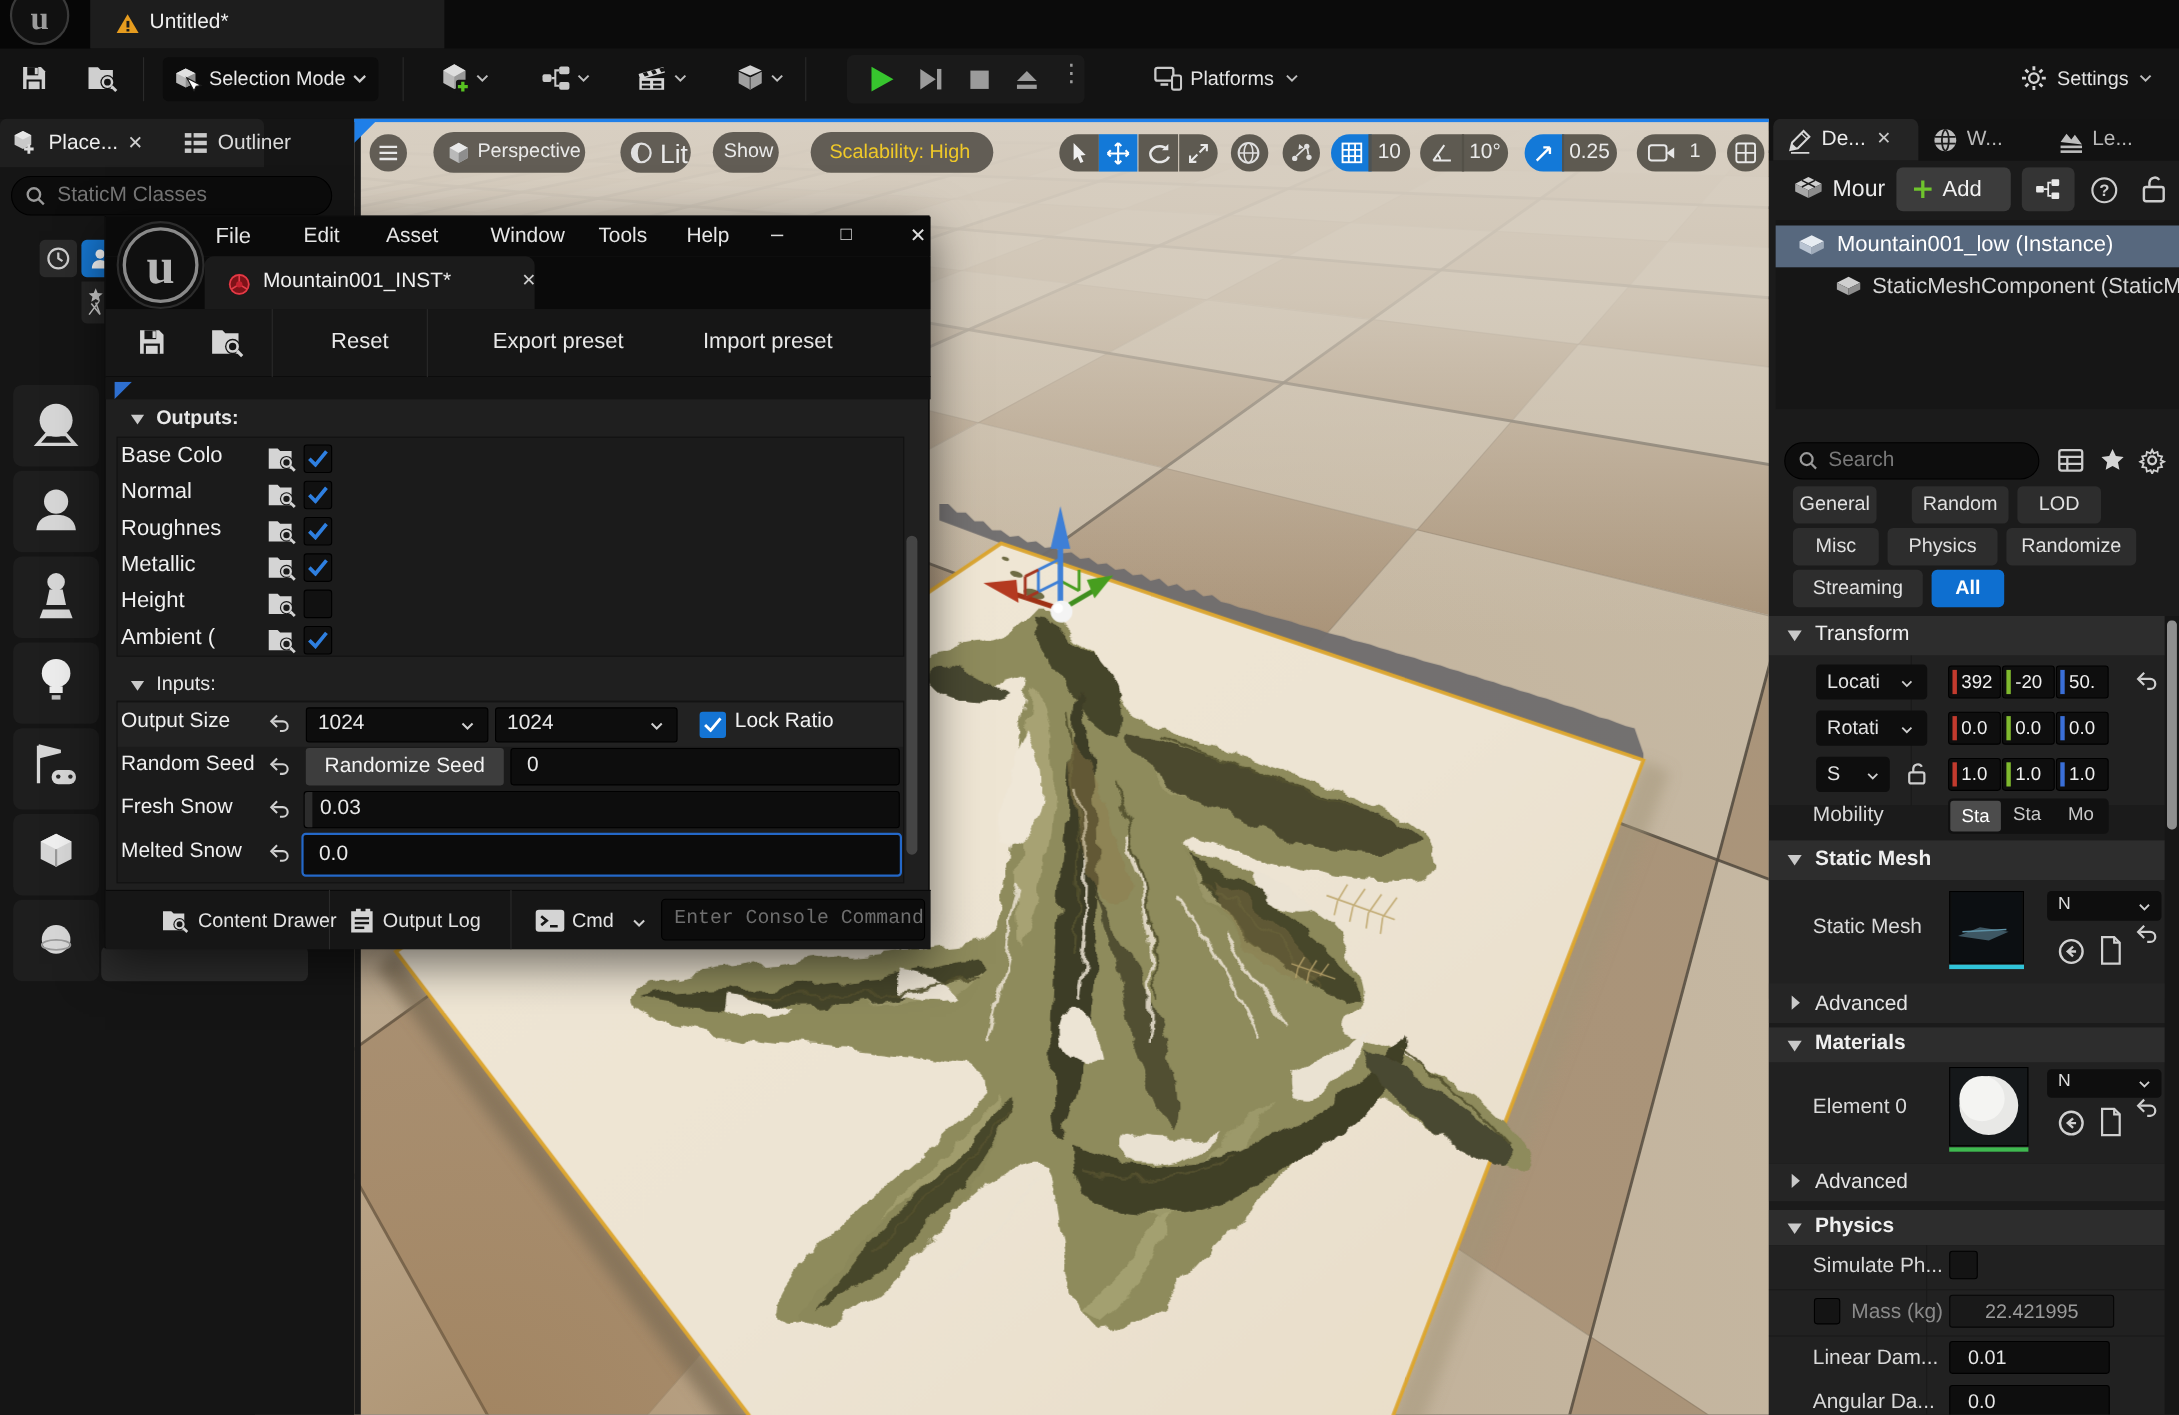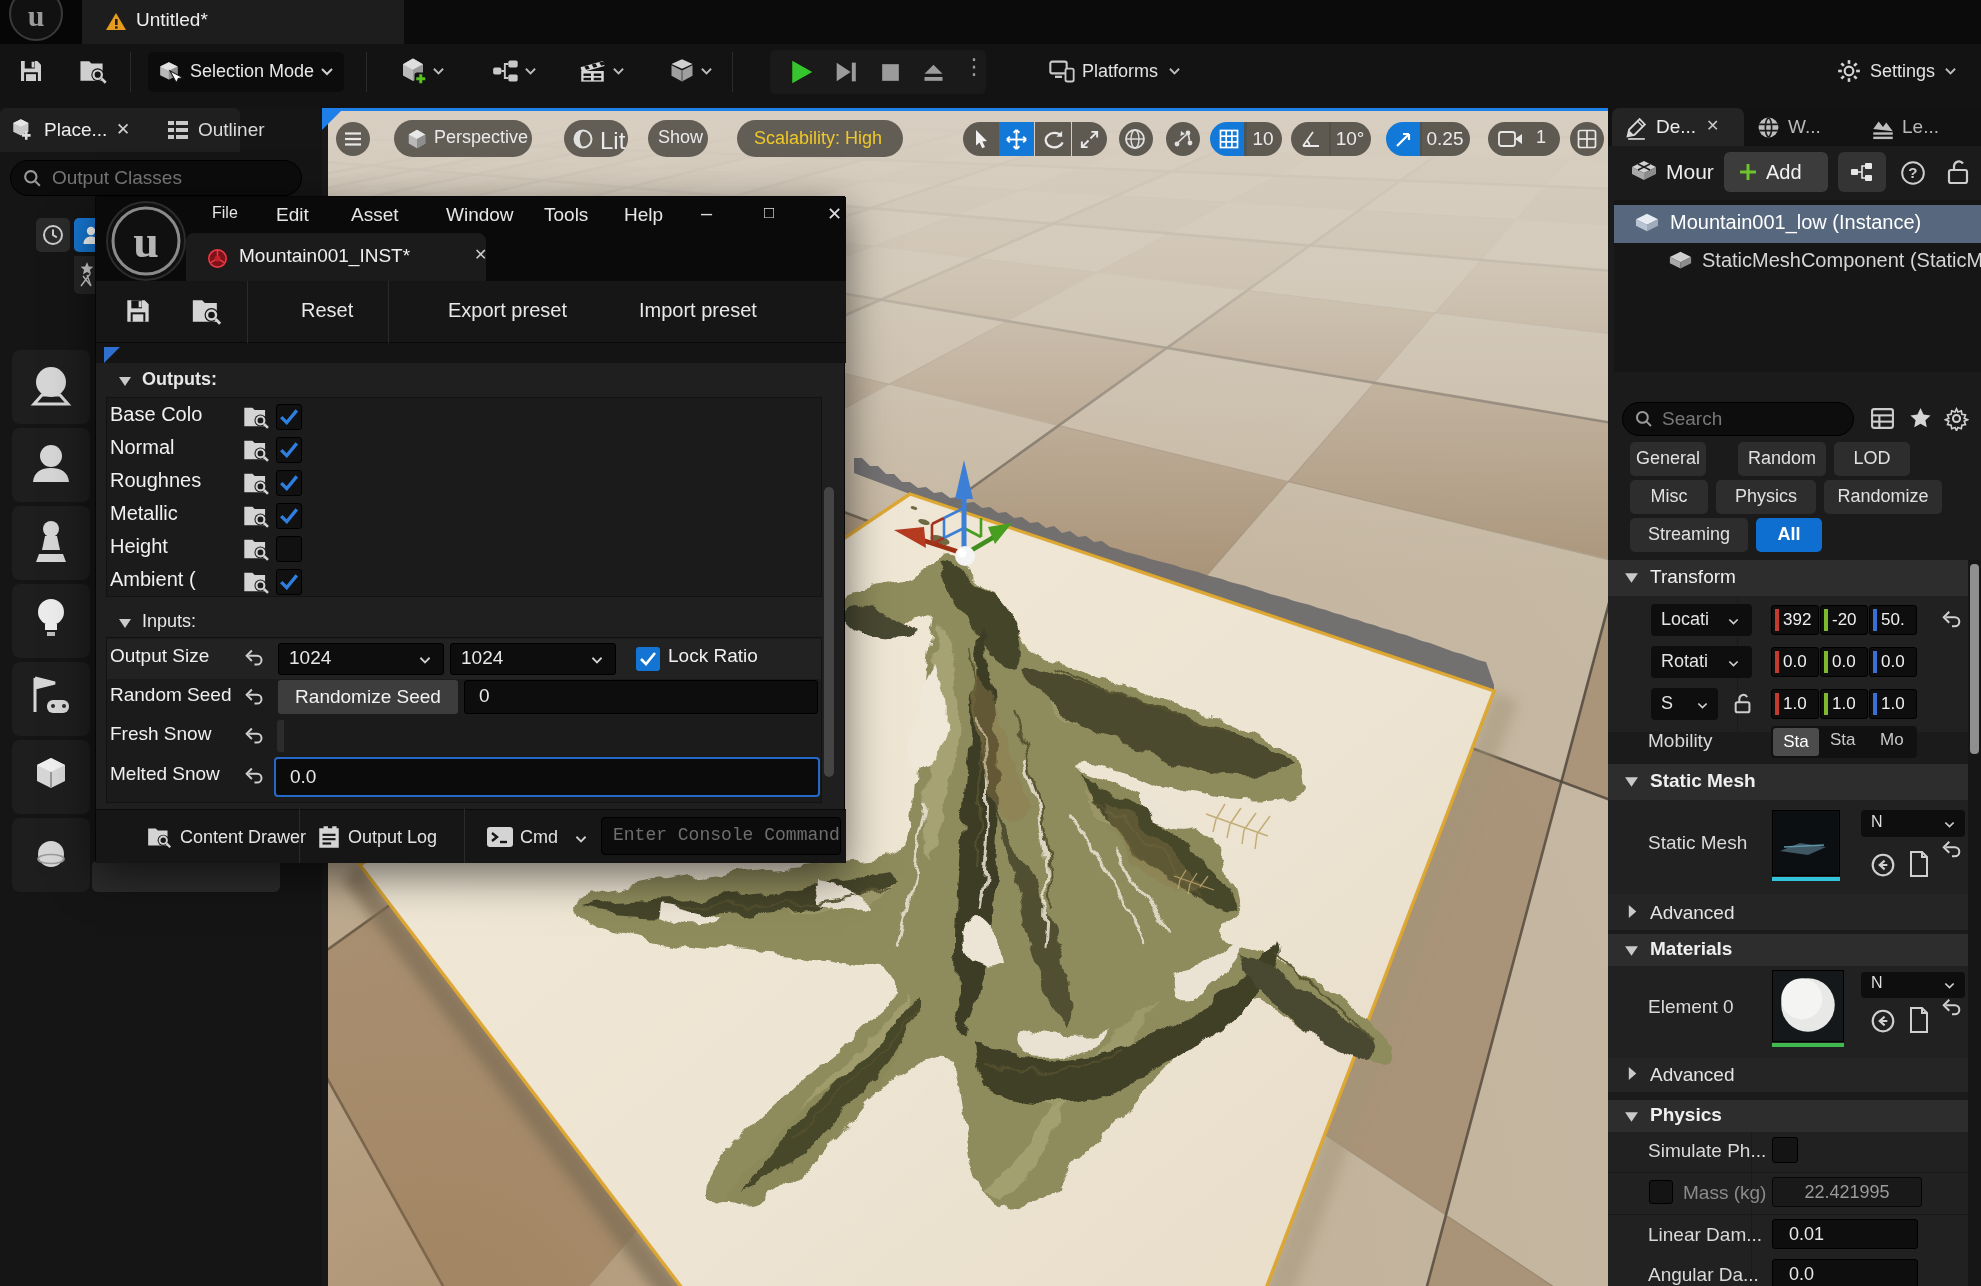--- a/index.html
+++ b/index.html
@@ -162,21 +162,21 @@
     <rect x="2" y="16" width="6" height="4" fill="#c9c9c9"></rect>
       <rect x="10" y="16" width="12" height="4" fill="#c9c9c9"></rect>
   </svg>
   <div class="abs" style="left:198px;top:11px;color:#dadada;font-size:19px">Outliner</div>
 
   <div class="abs" style="left:10px;top:52px;width:292px;height:36px;background:#0c0c0c;border:1px solid #000;border-radius:18px"></div>
   <svg class="abs" style="left:22px;top:60px" width="21" height="21" viewBox="0 0 20 20">
       <circle cx="8.4" cy="8.4" r="5.4" fill="none" stroke="#9a9a9a" stroke-width="2"></circle>
       <line x1="12.6" y1="12.6" x2="17" y2="17" stroke="#9a9a9a" stroke-width="2"></line>
     </svg>
-  <div class="abs" style="left:52px;top:59px;color:#767676;font-size:19px">Output Classes</div>
+  <div class="abs" style="left:52px;top:59px;color:#767676;font-size:19px">StaticM Classes</div>
 
   <div class="abs" style="left:36px;top:110px;width:34px;height:34px;background:#2b2b2b;border-radius:5px"></div>
   <svg class="abs" style="left:41px;top:115px" width="24" height="24" viewBox="0 0 24 24">
       <circle cx="12" cy="12" r="9" fill="none" stroke="#cdcdcd" stroke-width="2"></circle>
       <path d="M12 6.5 v5.5 l3.8 2.4" fill="none" stroke="#cdcdcd" stroke-width="2"></path>
     </svg>
   <div class="abs" style="left:74px;top:110px;width:34px;height:34px;background:#1677d2;border-radius:5px"></div>
   <svg class="abs" style="left:80px;top:115px" width="22" height="24" viewBox="0 0 22 24">
       <circle cx="11" cy="8" r="4.2" fill="#fff"></circle>
       <path d="M3.5 21 c0-5 3.4-7.6 7.5-7.6 s7.5 2.6 7.5 7.6 z" fill="#fff"></path>
@@ -964,21 +964,21 @@
   <div class="abs" style="left:164px;top:1151px;width:146px;height:30px;background:#0e0e0e;border:1px solid #000;border-radius:3px;color:#e8e8e8;font-size:18px;padding-left:16px;line-height:28px">0.0</div>
 
   <div class="abs" style="left:360px;top:452px;width:13px;height:726px;background:#161616"></div>
   <div class="abs" style="left:362px;top:456px;width:9px;height:190px;background:#8f8f8f;border-radius:4px"></div>
 </div>
 
 <div class="abs" style="left:95px;top:196px;width:750px;height:666px;background:#1f1f1f;border:1px solid #060606;box-shadow:0 14px 40px rgba(0,0,0,0.55)">
 
   <div class="abs" style="left:0;top:0;width:750px;height:36px;background:#0a0a0a"></div>
 
-  <div class="abs" style="left:116px;top:7px;color:#e6e6e6;font-size:16px">File</div>
+  <div class="abs" style="left:100px;top:7px;color:#e6e6e6;font-size:20px">File</div>
   <div class="abs" style="left:180px;top:7px;color:#e6e6e6;font-size:19px">Edit</div>
   <div class="abs" style="left:255px;top:7px;color:#e6e6e6;font-size:19px">Asset</div>
   <div class="abs" style="left:350px;top:7px;color:#e6e6e6;font-size:19px">Window</div>
   <div class="abs" style="left:448px;top:7px;color:#e6e6e6;font-size:19px">Tools</div>
   <div class="abs" style="left:528px;top:7px;color:#e6e6e6;font-size:19px">Help</div>
   <div class="abs" style="left:605px;top:5px;color:#dcdcdc;font-size:20px">–</div>
   <div class="abs" style="left:668px;top:6px;color:#dcdcdc;font-size:17px">□</div>
   <div class="abs" style="left:731px;top:6px;color:#dcdcdc;font-size:18px">✕</div>
 
   <div class="abs" style="left:0;top:36px;width:750px;height:48px;background:#0a0a0a"></div>
@@ -1125,20 +1125,21 @@
       <path d="M9 4 l-6 6 6 6" fill="none" stroke="#d0d0d0" stroke-width="2.2"></path>
     </svg>
   <div class="abs" style="left:182px;top:483px;width:180px;height:34px;background:#3d3d3d;border-radius:3px;color:#f2f2f2;font-size:19px;text-align:center;line-height:33px">Randomize Seed</div>
   <div class="abs" style="left:368px;top:483px;width:354px;height:34px;background:#0d0d0d;border:1px solid #000;border-radius:3px;color:#e8e8e8;font-size:19px;padding:4px 14px">0</div>
 
   <div class="abs" style="left:14px;top:526px;color:#efefef;font-size:19px">Fresh Snow</div>
   <svg class="abs" style="left:148px;top:528px" width="21" height="21" viewBox="0 0 24 24">
       <path d="M5 10 h10 a5 5 0 0 1 0 10 h-3" fill="none" stroke="#d0d0d0" stroke-width="2.2"></path>
       <path d="M9 4 l-6 6 6 6" fill="none" stroke="#d0d0d0" stroke-width="2.2"></path>
     </svg>
+  <div class="abs" style="left:180px;top:522px;width:542px;height:34px;background:#0d0d0d;border:1px solid #000;border-radius:3px;color:#e8e8e8;font-size:19px;padding:4px 14px">0.03</div>
   <div class="abs" style="left:181px;top:523px;width:7px;height:32px;background:#2c2c2c;border-radius:3px 0 0 3px"></div>
 
   <div class="abs" style="left:14px;top:566px;color:#efefef;font-size:19px">Melted Snow</div>
   <svg class="abs" style="left:148px;top:568px" width="21" height="21" viewBox="0 0 24 24">
       <path d="M5 10 h10 a5 5 0 0 1 0 10 h-3" fill="none" stroke="#d0d0d0" stroke-width="2.2"></path>
       <path d="M9 4 l-6 6 6 6" fill="none" stroke="#d0d0d0" stroke-width="2.2"></path>
     </svg>
   <div class="abs" style="left:178px;top:560px;width:546px;height:40px;background:#0b0b0b;border:2px solid #2468c8;border-radius:4px;color:#e8e8e8;font-size:19px;padding:7px 14px">0.0</div>
 
   <div class="abs" style="left:728px;top:290px;width:10px;height:290px;background:#454545;border-radius:5px"></div>

